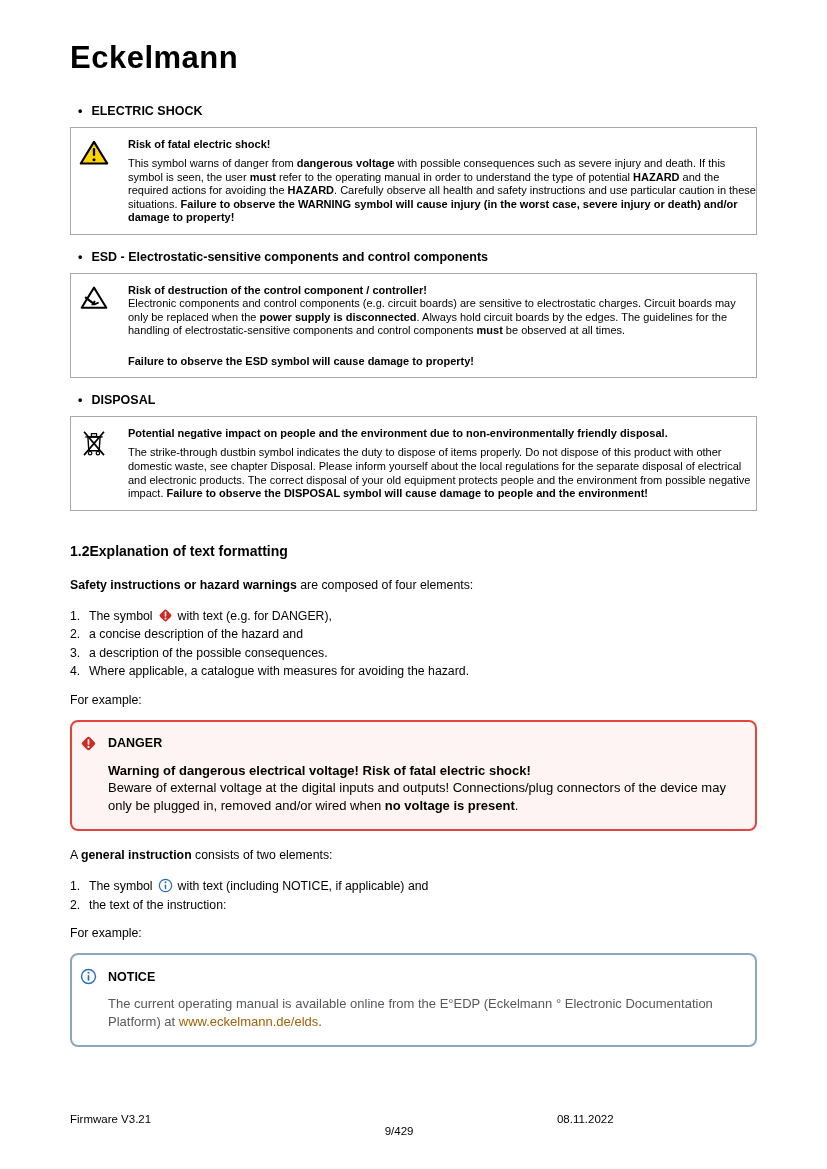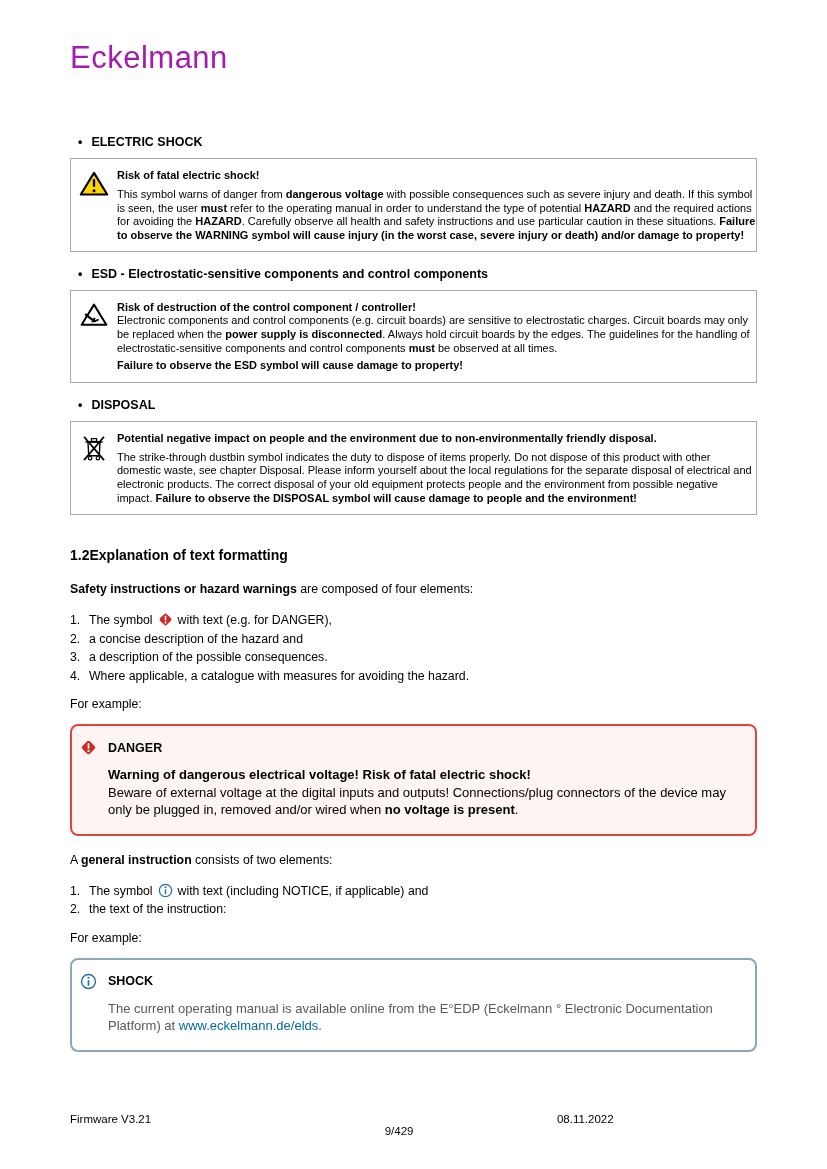--- a/index.html
+++ b/index.html
@@ -7,54 +7,54 @@
   .page {
     position: relative;
     width: 827px; height: 1169px;
     padding: 40px 70px 0 70px;
     font-family: "Liberation Sans", sans-serif;
     color: #000;
     background: #fff;
     overflow: hidden;
   }
   .logo {
-    font-size: 31px; font-weight: normal; color: #a21caf;
-    letter-spacing: 0.5px; margin-bottom: 59px;
+    font-size: 31px; font-weight: bold; color: #000000;
+    letter-spacing: 0.5px; margin-bottom: 28px;
   }
   .bullet-heading {
     font-weight: bold; font-size: 12.5px; margin: 8px 0 9px 8px;
   }
   .bullet-heading::before { content: "•"; margin-right: 9px; }
   .warnbox {
     display: flex; border: 1px solid #a9a9a9;
-    padding: 9px 0 9px 7px; gap: 7px; margin-bottom: 15px;
+    padding: 9px 0 9px 7px; gap: 18px; margin-bottom: 15px;
   }
   .icon-col { flex: 0 0 32px; display: flex; justify-content: center; align-items: flex-start; padding-top: 2px; }
   .warn-text { flex: 1; }
   .warn-title { font-weight: bold; font-size: 11px; line-height: 14px; margin-bottom: 6px; }
   .warn-title.tight { margin-bottom: 0; }
   .warn-body { font-size: 11px; line-height: 13.6px; }
-  .warn-footer { font-weight: bold; font-size: 11px; line-height: 13.6px; margin-top: 4px; }
+  .warn-footer { font-weight: bold; font-size: 11px; line-height: 13.6px; margin-top: 17px; }
   b { font-weight: bold; }
   .section-heading { font-size: 14px; font-weight: bold; margin: 32px 0 18px 0; display: flex; }
   .para { font-size: 12.3px; line-height: 17px; margin: 0 0 13px 0; }
   .nlist { margin: 0 0 12px 0; }
   .li { display: flex; font-size: 12.3px; line-height: 18.5px; }
   .li .num { flex: 0 0 19px; }
   .inline-icon { display: inline-block; margin: 0 5px; }
   .inline-icon svg { vertical-align: -3px; }
   .example-label { font-size: 12.3px; margin: 0 0 13px 0; }
   .callout { border-radius: 8px; padding: 13px 18px 15px 8px; margin-bottom: 16px; }
   .callout-header { display: flex; align-items: center; gap: 11px; font-weight: bold; font-size: 12.5px; margin-bottom: 10px; }
   .callout-body { margin-left: 28px; font-size: 13px; line-height: 17.5px; }
   .danger-box { border: 2px solid #e2453c; background: #fdf4f3; }
   .danger-headline { font-weight: bold; }
   .notice-box { border: 2px solid #8ba6bd; background: #fff; }
   .notice-box .callout-body { color: #58595b; }
-  .link { color: #0369a1; cursor: pointer; }
+  .link { color: #a16207; cursor: pointer; }
   .page-footer {
     position: absolute; left: 70px; right: 70px; bottom: 32px;
     display: grid; grid-template-columns: 1fr 1fr; font-size: 11.5px;
   }
   .page-footer .c { text-align: center; }
   .page-footer .r { text-align: right; }
 </style>
 </head>
 <body>
 
@@ -178,21 +178,21 @@
 
   <div class="example-label">For example:</div>
 
   <div class="callout notice-box">
     <div class="callout-header">
       <span><svg width="17" height="17" viewBox="0 0 20 20" style="vertical-align:-3px">
             <circle cx="10" cy="10" r="8.2" fill="#fff" stroke="#2a6fb5" stroke-width="1.7"></circle>
             <circle cx="10" cy="5.6" r="1.3" fill="#2a6fb5"></circle>
             <rect x="9" y="8.2" width="2" height="6.8" rx="1" fill="#2a6fb5"></rect>
           </svg></span>
-      <span>SHOCK</span>
+      <span>NOTICE</span>
     </div>
     <div class="callout-body"><span>The current operating manual is available online from the E°EDP (Eckelmann ° Electronic Documentation Platform) at </span><span class="link">www.eckelmann.de/elds</span><span>.</span></div>
   </div>
 
   <div class="page-footer">
     <span>Firmware V3.21</span>
     <span class="c">08.11.2022</span>
     <span class="r">9/429</span>
   </div>
 

